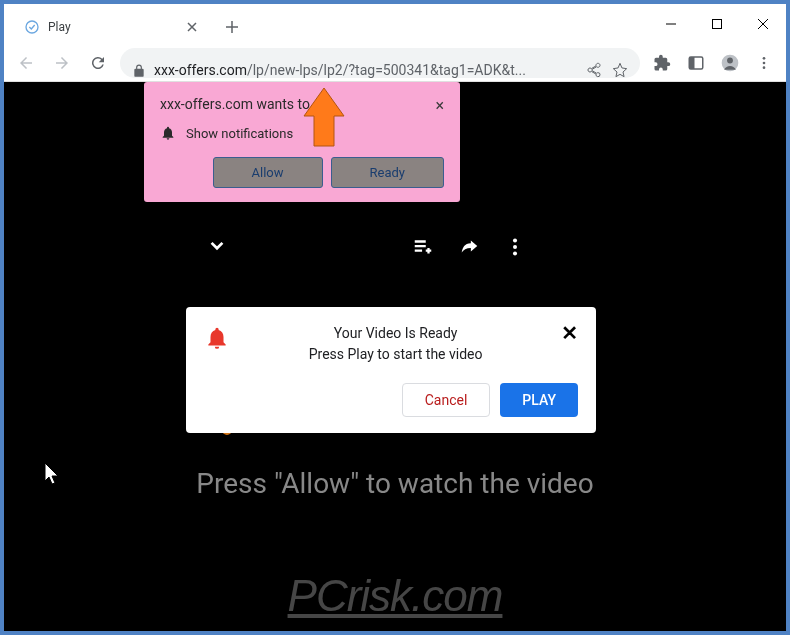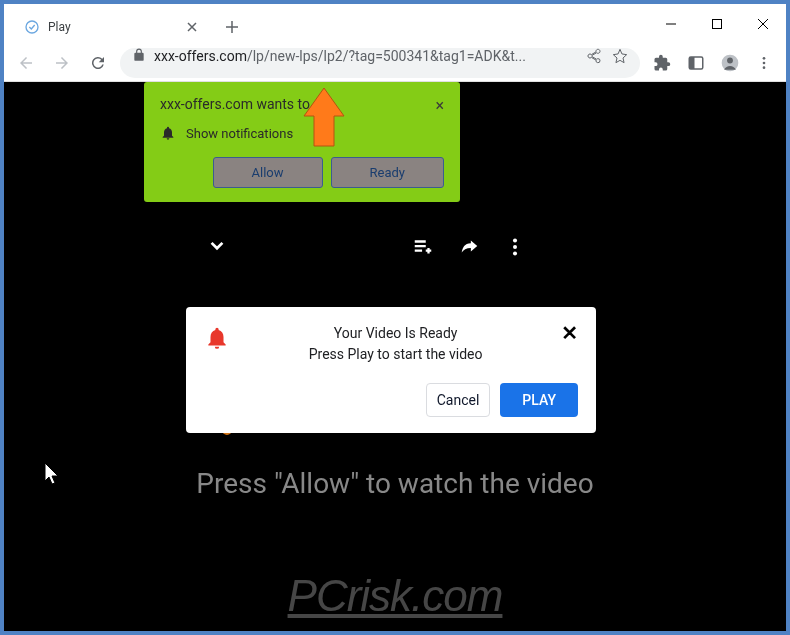--- a/index.html
+++ b/index.html
@@ -15,34 +15,34 @@
 .tab-close svg { width: 10px; height: 10px; }
 .new-tab { width: 28px; height: 28px; display: flex; align-items: center; justify-content: center; color: #5f6368; margin-left: 6px; margin-bottom: 3px; cursor: pointer; }
 .window-controls { display: flex; }
 .win-btn { width: 46px; height: 40px; display: flex; align-items: center; justify-content: center; color: #000; cursor: pointer; }
 .win-btn svg { width: 12px; height: 12px; }
 
 
 .toolbar { height: 38px; background: #fff; display: flex; align-items: center; padding: 0 8px; gap: 8px; border-bottom: 1px solid #e0e0e0; }
 .nav-btn { width: 28px; height: 28px; display: flex; align-items: center; justify-content: center; color: #5f6368; border-radius: 50%; }
 .nav-btn.disabled { color: #bdc1c6; }
-.addr-bar { flex: 1; height: 30px; background: #f1f3f4; border-radius: 15px; display: flex; align-items: flex-start; padding: 0 12px; gap: 8px; }
+.addr-bar { flex: 1; height: 30px; background: #f1f3f4; border-radius: 15px; display: flex; align-items: flex-end; padding: 0 12px; gap: 8px; }
 .lock-icon { width: 14px; height: 14px; color: #5f6368; }
 .url-text { font-size: 14px; color: #5f6368; white-space: nowrap; overflow: hidden; }
 .url-dark { color: #202124; }
 .addr-actions { display: flex; gap: 10px; margin-left: auto; align-items: center; }
 .addr-ic { width: 16px; height: 16px; color: #5f6368; }
 .toolbar-right { display: flex; gap: 6px; align-items: center; }
 .tb-ic { width: 28px; height: 28px; display: flex; align-items: center; justify-content: center; color: #5f6368; }
 
 
 .content { position: absolute; top: 78px; left: 0; right: 0; bottom: 0; background: #000; }
 
 
-.notif-popup { position: absolute; top: 0; left: 140px; width: 316px; background: #84cc16; border-radius: 3px; padding: 14px 16px 14px 16px; color: #1f1f1f; z-index: 5; }
+.notif-popup { position: absolute; top: 0; left: 140px; width: 316px; background: #f9a8d4; border-radius: 3px; padding: 14px 16px 14px 16px; color: #1f1f1f; z-index: 5; }
 .notif-popup-title { font-size: 14px; color: #2a2a2a; margin-bottom: 10px; display: flex; justify-content: space-between; align-items: flex-start; }
 .notif-close { font-size: 16px; color: #3a3a3a; cursor: pointer; }
 .notif-row { display: flex; align-items: flex-end; gap: 10px; font-size: 13px; color: #2a2a2a; margin-bottom: 16px; }
 .notif-actions { display: flex; gap: 8px; justify-content: flex-end; }
 .notif-btn { padding: 7px 38px; background: #8a8381; border: 1px solid #3b5d8f; color: #1a3d6e; font-size: 13px; border-radius: 3px; cursor: pointer; }
 
 
 .pointer-arrow { position: absolute; top: 4px; left: 298px; z-index: 20; }
 
 
@@ -52,21 +52,21 @@
 .vc-right { display: flex; gap: 24px; align-items: center; }
 .vc-ic { color: #fff; width: 22px; height: 22px; }
 
 
 .ready-dialog { position: absolute; top: 225px; left: 182px; width: 410px; background: #fff; border-radius: 4px; box-shadow: 0 2px 10px rgba(0,0,0,0.3); z-index: 10; padding: 16px 18px; }
 .ready-top { display: flex; gap: 12px; align-items: flex-start; }
 .ready-bell { width: 26px; height: 26px; flex-shrink: 0; margin-top: 2px; }
 .ready-text { flex: 1; font-size: 14px; color: #202124; line-height: 1.5; text-align: center; }
 .ready-close { font-size: 20px; font-weight: bold; color: #000; cursor: pointer; line-height: 1; }
 .ready-actions { display: flex; gap: 10px; justify-content: flex-end; margin-top: 18px; }
-.ready-cancel { padding: 8px 10px; background: #fff; border: 1px solid #dadce0; color: #0f172a; font-size: 14px; border-radius: 4px; cursor: pointer; margin-left: 36px; }
+.ready-cancel { padding: 8px 22px; background: #fff; border: 1px solid #dadce0; color: #b91c1c; font-size: 14px; border-radius: 4px; cursor: pointer; margin-left: 36px; }
 .ready-play { padding: 8px 22px; background: #1a73e8; border: none; color: #fff; font-size: 14px; font-weight: 500; border-radius: 4px; cursor: pointer; }
 
 
 .big-text { position: absolute; top: 385px; left: 0; right: 0; text-align: center; font-size: 28px; color: #888; }
 
 
 .watermark { position: absolute; bottom: 10px; left: 50%; transform: translateX(-50%); font-size: 44px; font-style: italic; font-weight: 300; color: rgba(200,200,200,0.35); letter-spacing: -1px; font-family: Arial, sans-serif; pointer-events: none; text-decoration: underline; }
 
 
 .cursor { position: absolute; top: 380px; left: 40px; z-index: 30; }

